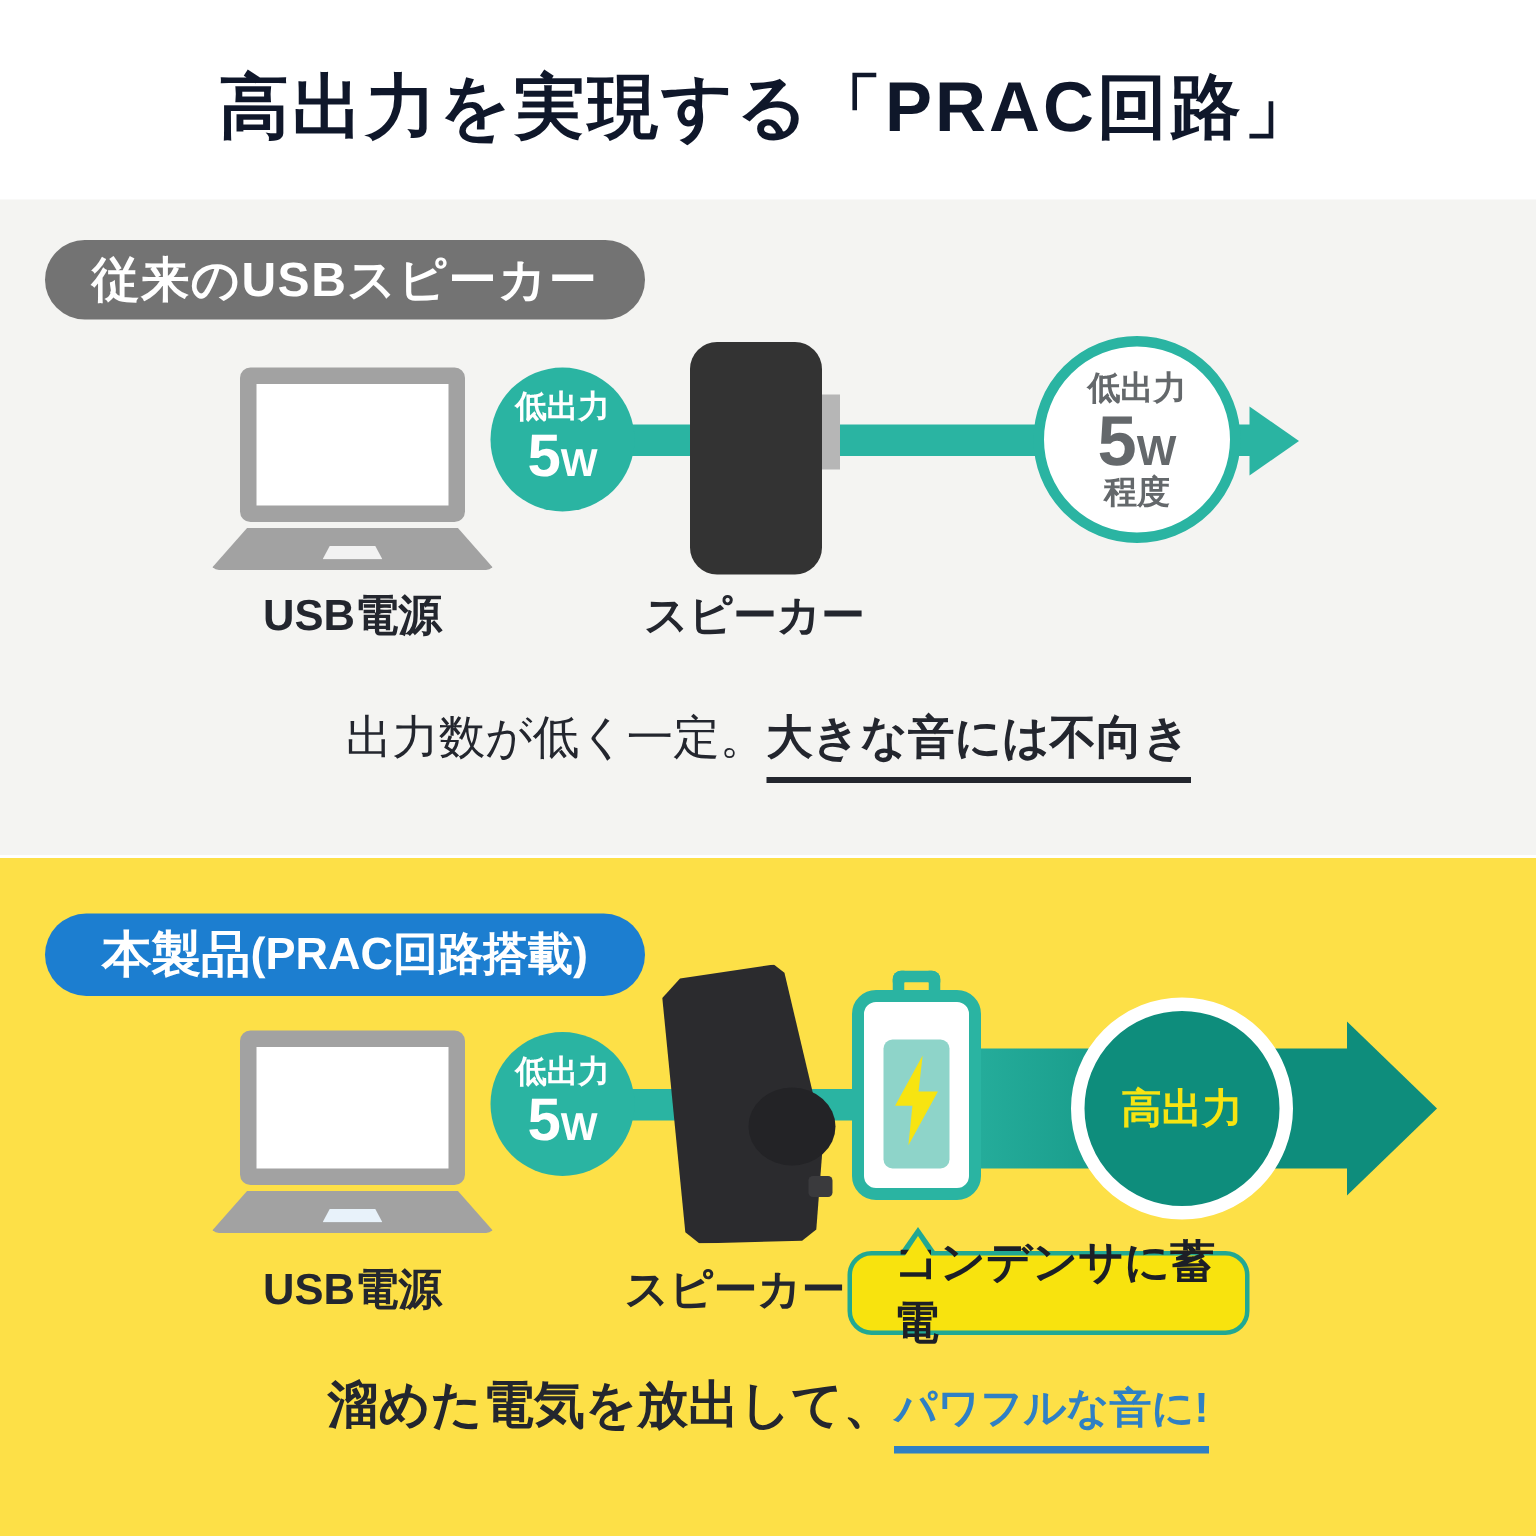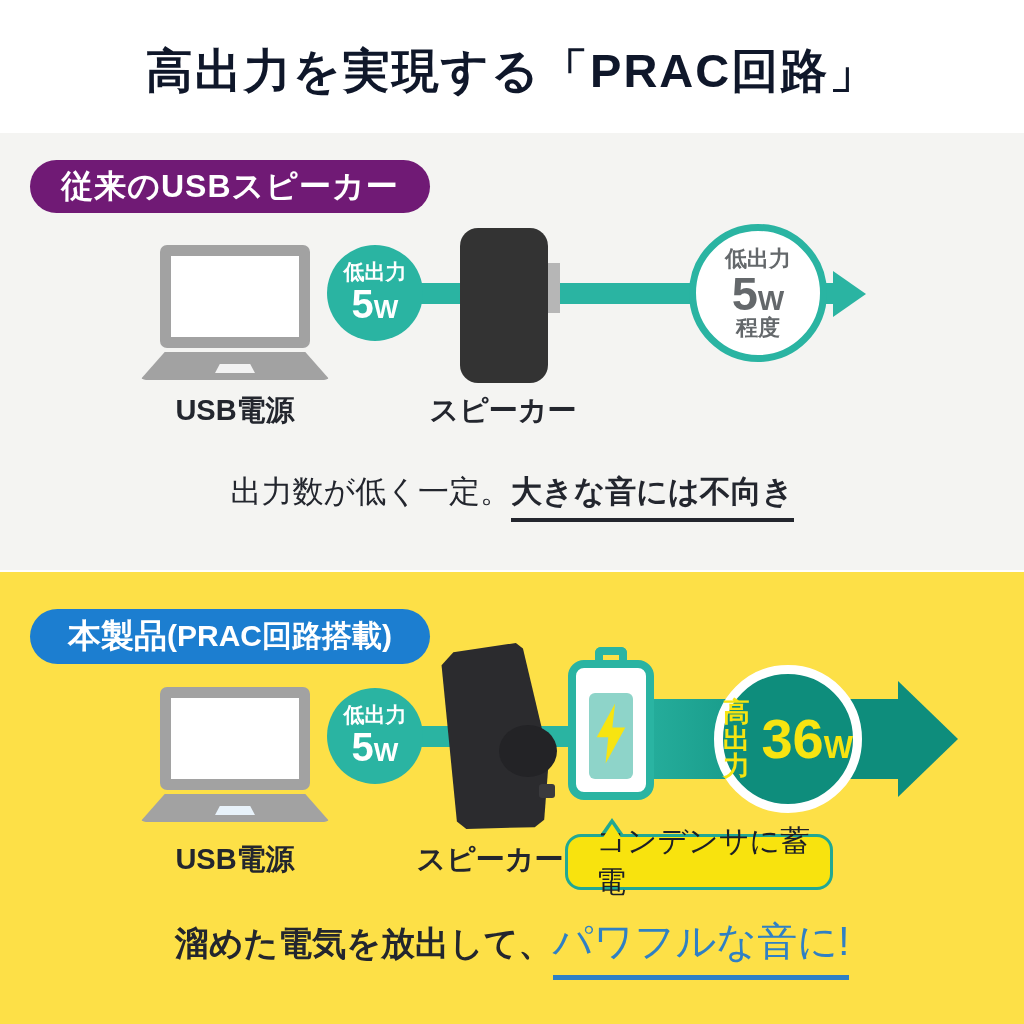--- a/index.html
+++ b/index.html
@@ -13,21 +13,21 @@
     font-size:47px; font-weight:800; color:#0f172a; letter-spacing:2px;
   }
   
   .sec { position:absolute; left:0; width:1024px; }
   .sec1 { top:133px; height:437px; background:#f4f4f2; }
   .sec2 { top:572px; height:588px; background:#fde047; }
   .pill {
     position:absolute; left:30px; width:400px; text-align:center; color:#fff;
     font-weight:800; border-radius:28px; display:flex; align-items:center; justify-content:center;
   }
-  .pill-gray { top:27px; height:53px; background:#701a75; font-size:32px; letter-spacing:1px; }
+  .pill-gray { top:27px; height:53px; background:#737373; font-size:32px; letter-spacing:1px; }
   .pill-blue { top:37px; height:55px; background:#1c7ed0; }
   .pill-blue .big { font-size:33px; font-weight:800; }
   .pill-blue .small { font-size:30px; font-weight:800; }
   
   .laptop { position:absolute; width:190px; height:135px; z-index:3; }
   .lap-screen {
     position:absolute; left:20px; top:0; width:150px; height:103px;
     border:11px solid #a2a2a2; border-radius:7px; background:#ffffff;
   }
   .lap-base {
@@ -124,29 +124,29 @@
   }
   
   .obj-label { position:absolute; font-size:29px; font-weight:700; color:#23262e; text-align:center; }
   .caption { position:absolute; left:0; width:100%; text-align:center; color:#23262e; }
   .caption1 { top:338px; font-size:31px; }
   .caption1 .normal { font-weight:500; }
   .caption1 .strong { font-weight:800; display:inline-block; border-bottom:4px solid #23262e; padding-bottom:5px; }
   .caption2 { top:342px; font-size:34px; }
   .caption2 .normal { font-weight:700; }
   .caption2 .strong {
-    font-weight:400; font-size:40px; color:#2f80c4; display:inline-block;
+    font-weight:700; font-size:28px; color:#2f80c4; display:inline-block;
     border-bottom:5px solid #2f80c4; padding-bottom:6px;
   }
   
   .cap-badge {
     position:absolute; left:565px; top:262px; width:268px; height:56px; z-index:5;
     background:#f8e30e; border:3px solid #21a893; border-radius:16px;
     display:flex; align-items:center; justify-content:center;
-    font-size:30px; font-weight:400; color:#1c1f26;padding-left:28px;
+    font-size:30px; font-weight:700; color:#1c1f26;padding-left:28px;
   }
   .cap-pointer-outer {
     position:absolute; left:598px; top:246px; width:0; height:0; z-index:5;
     border-left:14px solid transparent; border-right:14px solid transparent;
     border-bottom:20px solid #21a893;
   }
   .cap-pointer-inner {
     position:absolute; left:602px; top:252px; width:0; height:0; z-index:6;
     border-left:10px solid transparent; border-right:10px solid transparent;
     border-bottom:15px solid #f8e30e;
@@ -234,21 +234,20 @@
     </div>
 
     <div class="cap-pointer-outer"></div>
     <div class="cap-pointer-inner"></div>
     <div class="cap-badge">
       <span>コンデンサに蓄電</span>
     </div>
 
     <div class="circle-out2" style="left:714px; top:93px;">
       <span class="l1">高出力</span>
-      <span><span class="val">36</span><span class="unit">W</span></span>
     </div>
 
     <div class="caption caption2">
       <span class="normal">溜めた電気を放出して、</span><span class="strong">パワフルな音に!</span>
     </div>
   </div>
 
 </div>
 
 </body></html>

